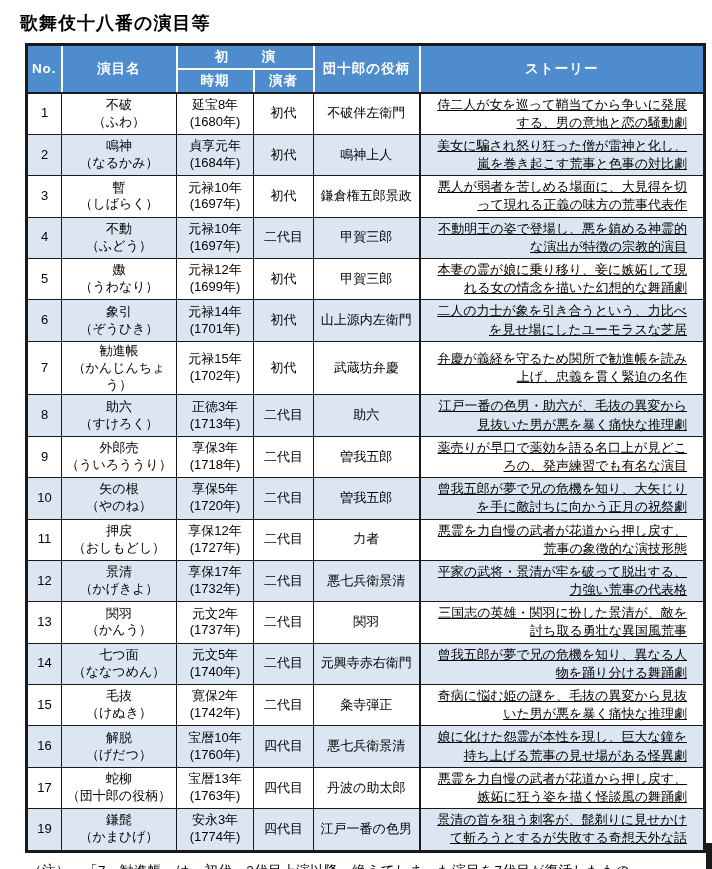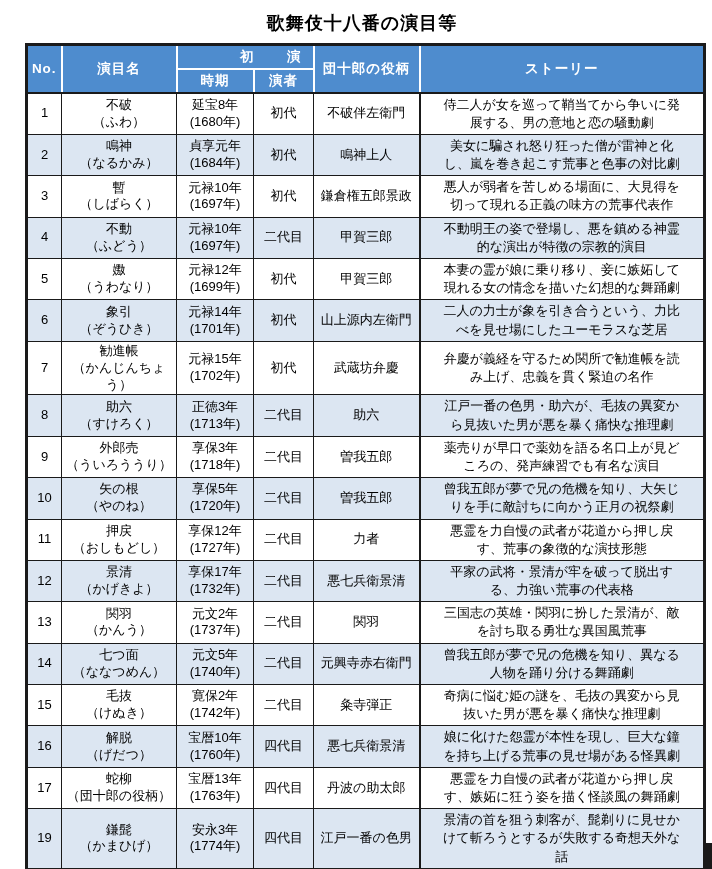--- a/index.html
+++ b/index.html
@@ -10,21 +10,20 @@
     overflow: hidden;
     font-family: "Liberation Sans", "DejaVu Sans", sans-serif;
     color: #111111;
   }
   .page-title {
     margin: 11px 8px 0 20px;
     font-size: 18px;
     font-weight: bold;
     letter-spacing: 1px;
     color: #000000;
-    text-align: center;
   }
   table.kabuki {
     margin: 8px 0 0 25px;
     width: 678px;
     border-collapse: collapse;
     table-layout: fixed;
     border: 3px solid #1a1a1a;
   }
   thead th {
     background: #4e8cce;
@@ -35,42 +34,42 @@
     border: 2px solid #ffffff;
     border-bottom: 2px solid #1a1a1a;
     height: 24px;
     padding: 1px 2px;
     letter-spacing: 1px;
   }
   thead th.grp {
     border-bottom: 2px solid #ffffff;
     letter-spacing: 10px;
     text-indent: 10px;
-    text-align: right;
   }
   thead th.sub {
     border-top: 2px solid #1d4ed8;
   }
   tbody tr { height: 41px; }
   tbody tr:nth-child(even) td { background: #dce6f2; }
   tbody td {
     border: 1px solid #1a1a1a;
     font-size: 13px;
     text-align: center;
     vertical-align: middle;
     padding: 1px 2px;
     line-height: 1.3;
     color: #000000;
   }
   tbody td.c-story {
     border-left: 2px solid #1a1a1a;
-    text-align: center;
-    padding: 2px 22px;
+    text-align: right;
+    padding: 2px 16px;
     line-height: 1.4;
     font-size: 13px;
+    text-decoration: underline;
   }
   tbody td.c-no { font-size: 13px; }
   .footnote {
     margin: 9px 0 0 28px;
     font-size: 13.5px;
     color: #000000;
     letter-spacing: 0.5px;
   }
   .edge-mark {
     position: absolute;

